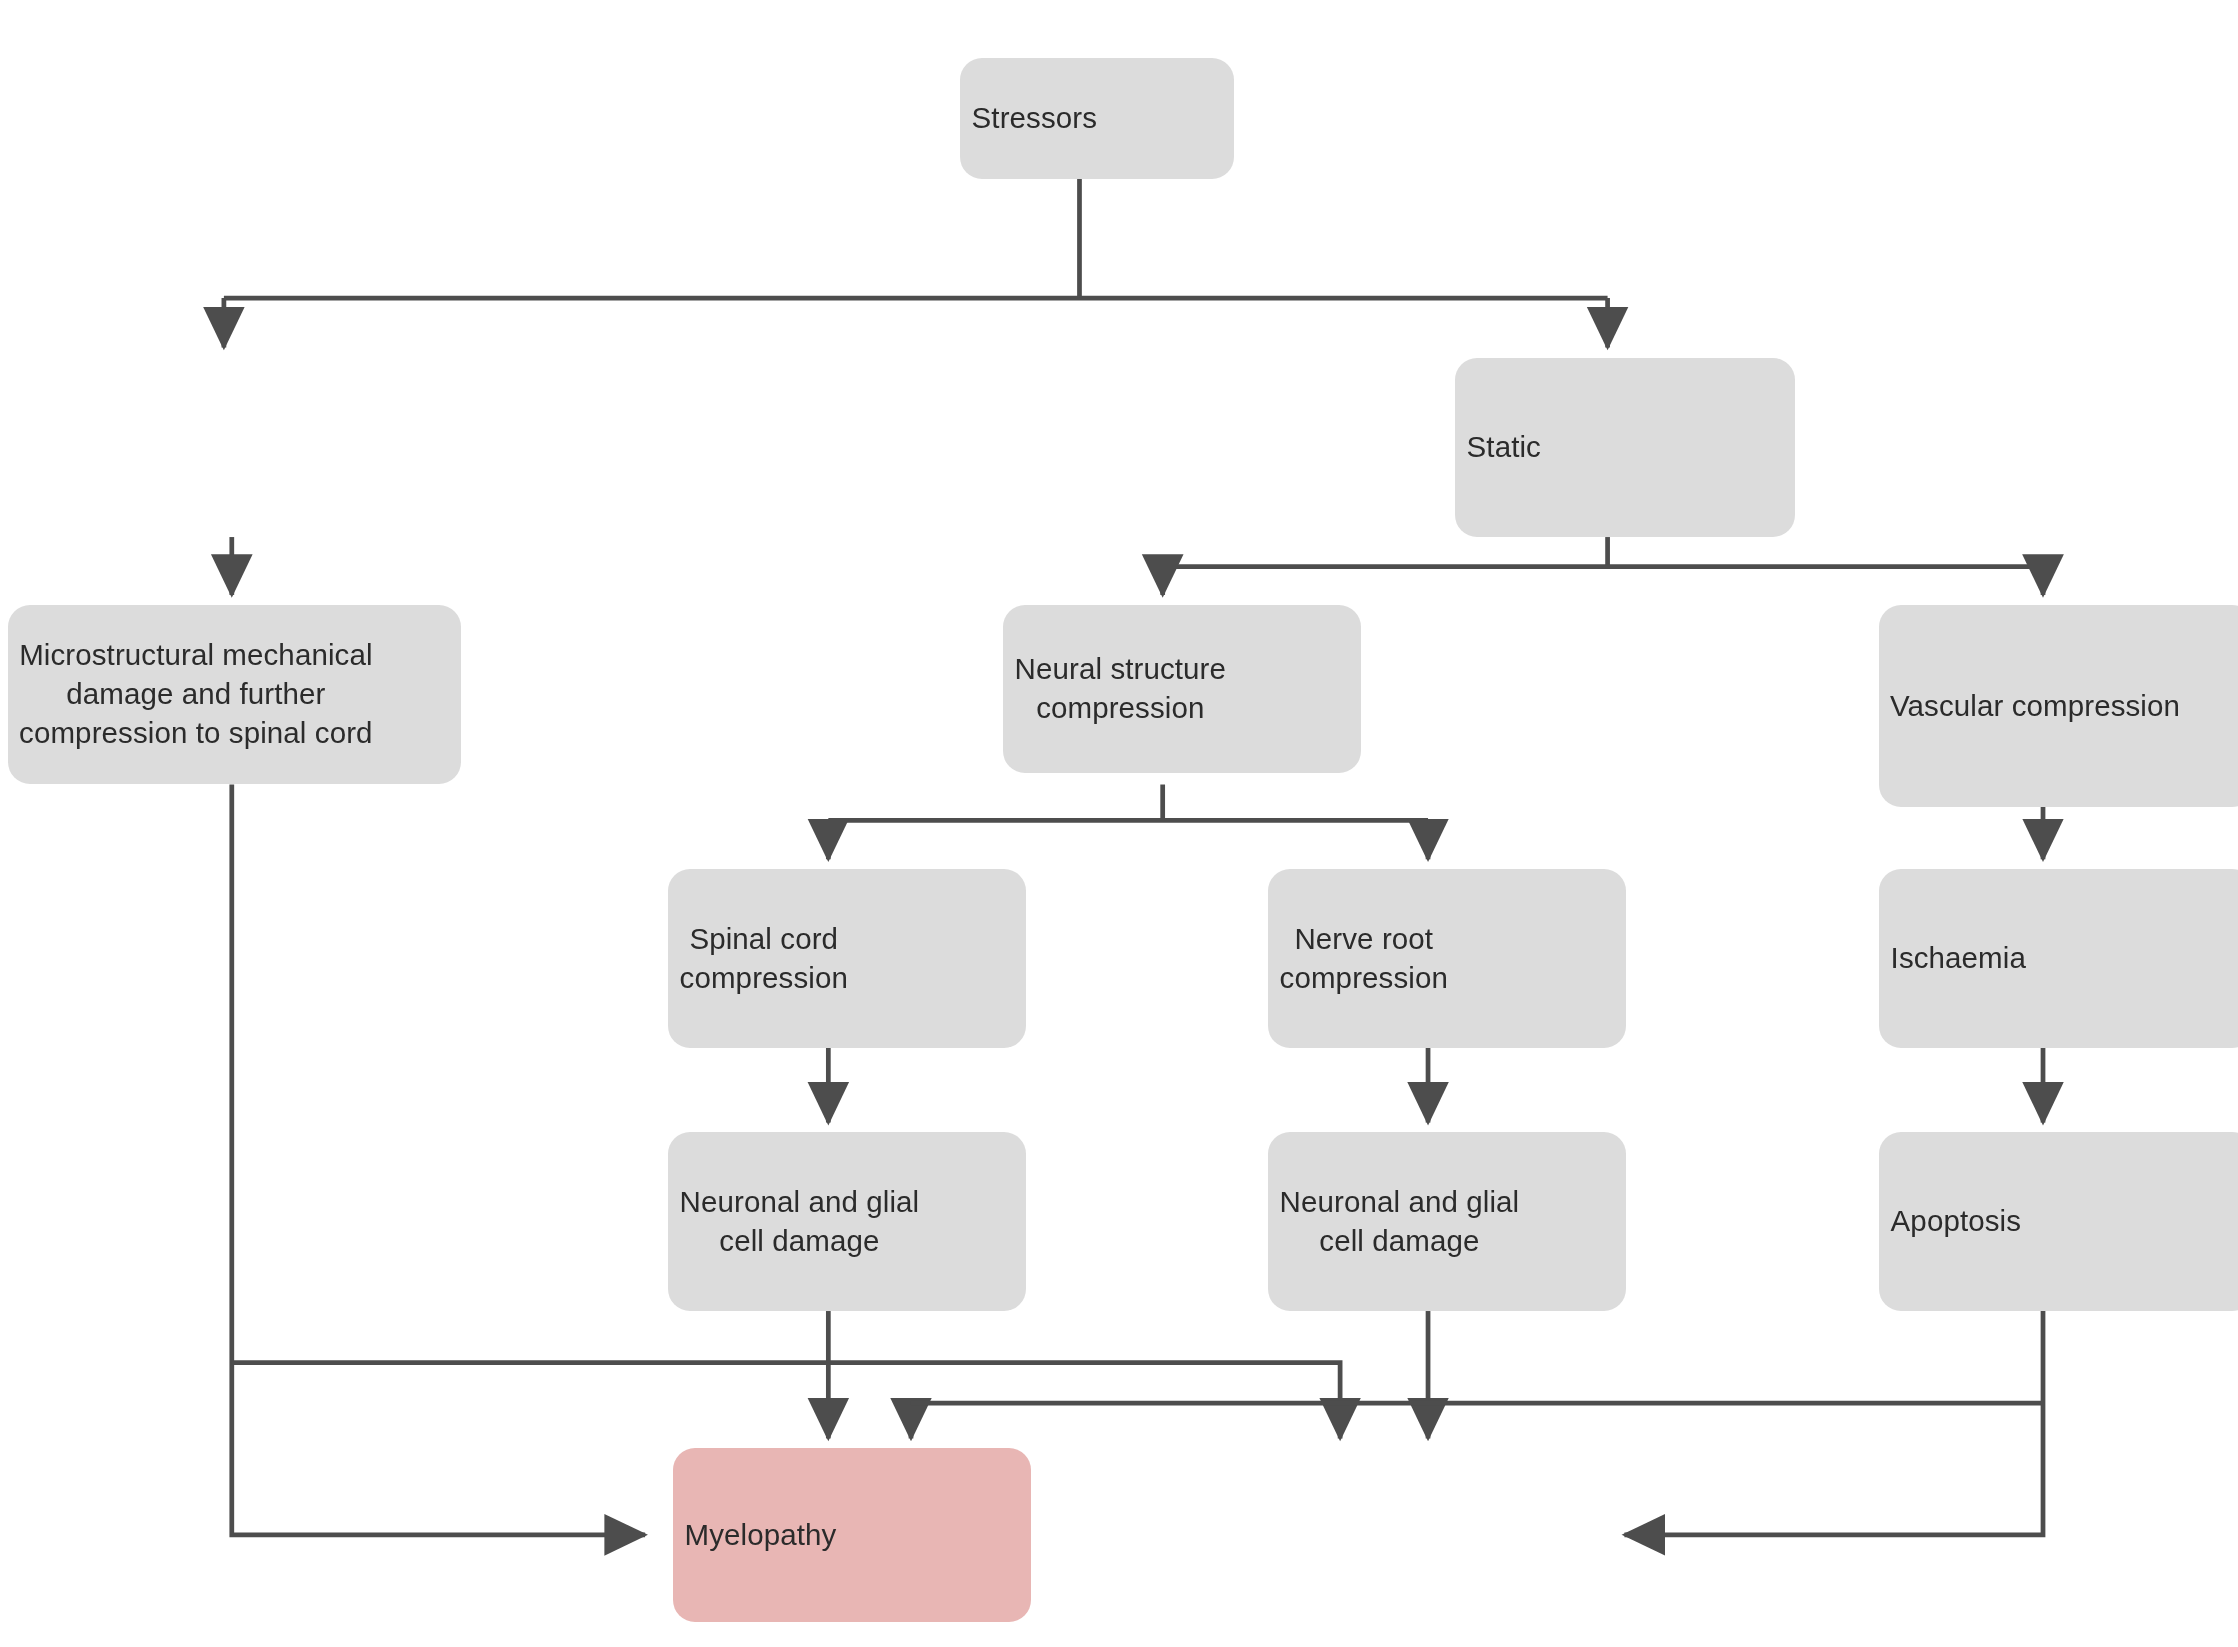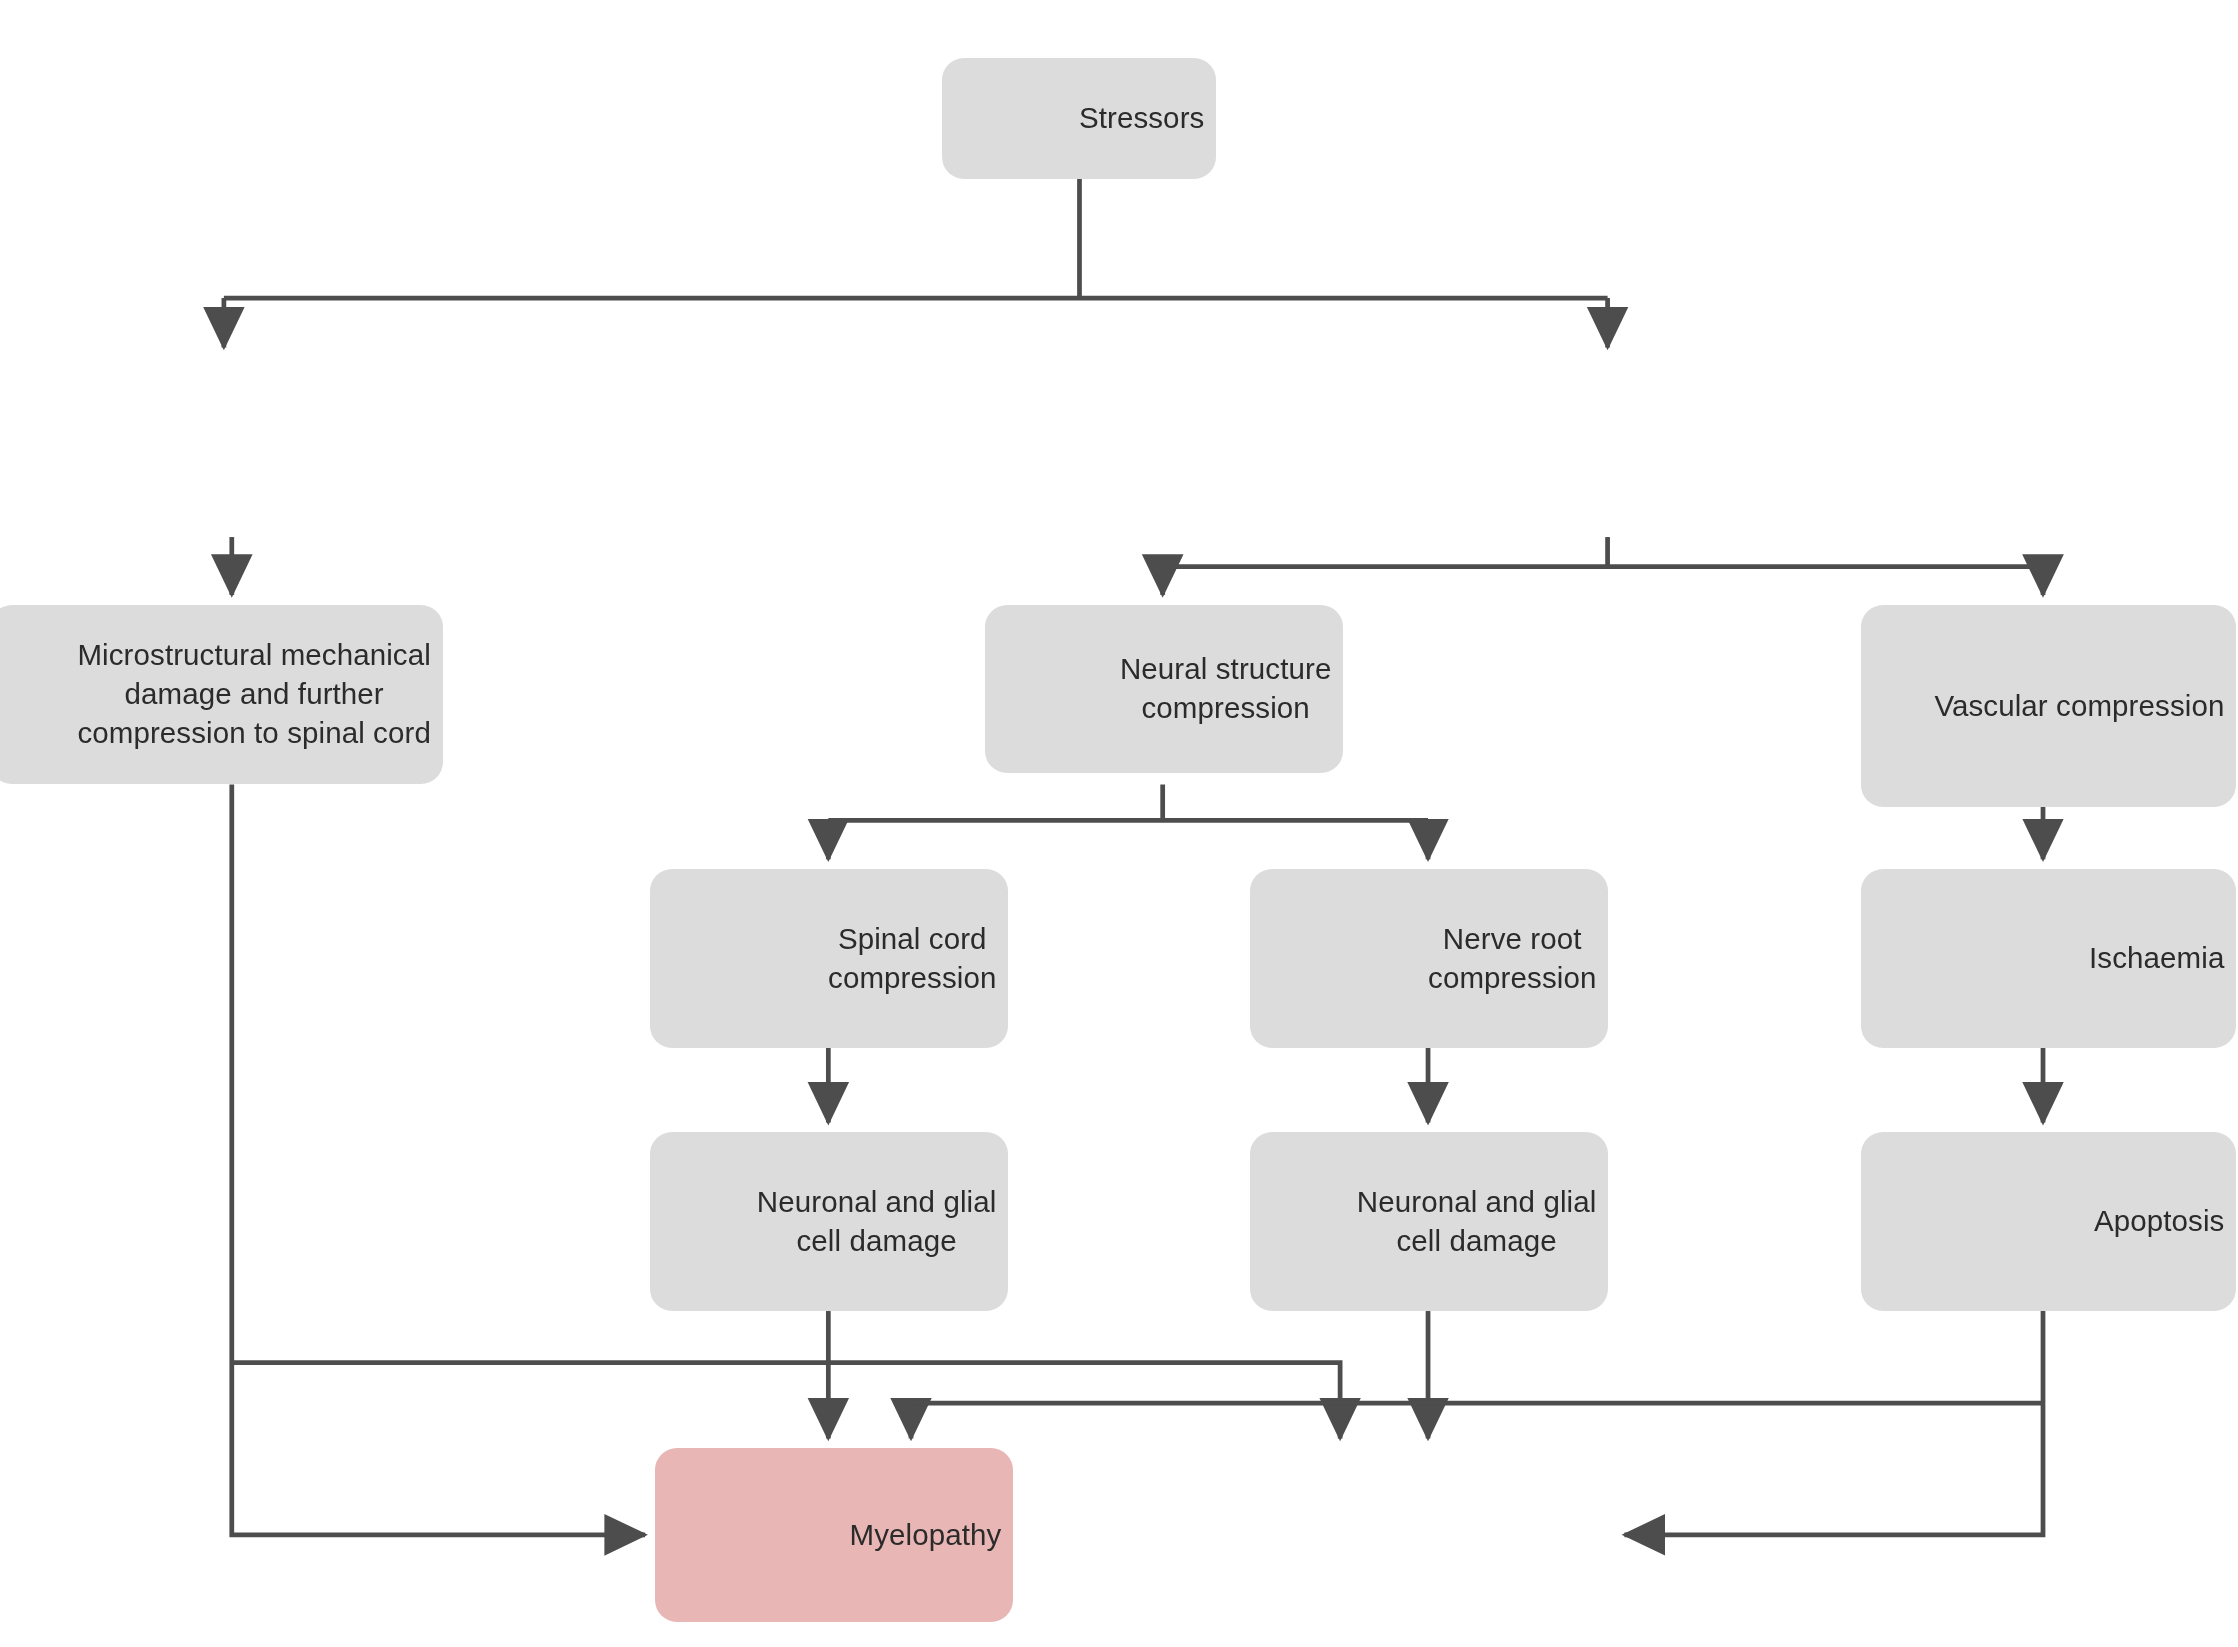--- a/index.html
+++ b/index.html
@@ -21,27 +21,28 @@
     top: 0;
     width: 2239px;
     height: 1648px;
   }
   .node {
     position: absolute;
     box-sizing: border-box;
     border-radius: 22px;
     display: flex;
     align-items: center;
-    justify-content: flex-end;
+    justify-content: flex-start;
     text-align: center;
     color: #2b2b2b;
     font-size: 29.5px;
     line-height: 1.32;
     padding: 5.3px 11.6px;
     letter-spacing: 0.1px;
+    margin-left: 18px;
   }
   .node.gray { background: #dcdcdc; }
   .node.pink { background: #e8b6b4; }
   .node span { display: block; white-space: pre-line; }
 </style>
 </head>
 <body>
 
 <div id="stage">
 
@@ -92,20 +93,23 @@
       <path d="M3880,2490 L3880,2915 L3085,2915" marker-end="url(#arrow)"></path>
 
     </g>
   </svg>
 
   <div class="node gray" style="left:942px; top:58px; width:274px; height:121px;">
     <span>Stressors</span>
   </div>
 
 
+  <div class="node gray" style="left:1437px; top:358px; width:340px; height:179px;">
+    <span>Static</span>
+  </div>
 
   <div class="node gray" style="left:-10.5px; top:605px; width:453px; height:179px;">
     <span>Microstructural mechanical
 damage and further
 compression to spinal cord</span>
   </div>
 
   <div class="node gray" style="left:985px; top:605px; width:358px; height:168px;">
     <span>Neural structure
 compression</span>

